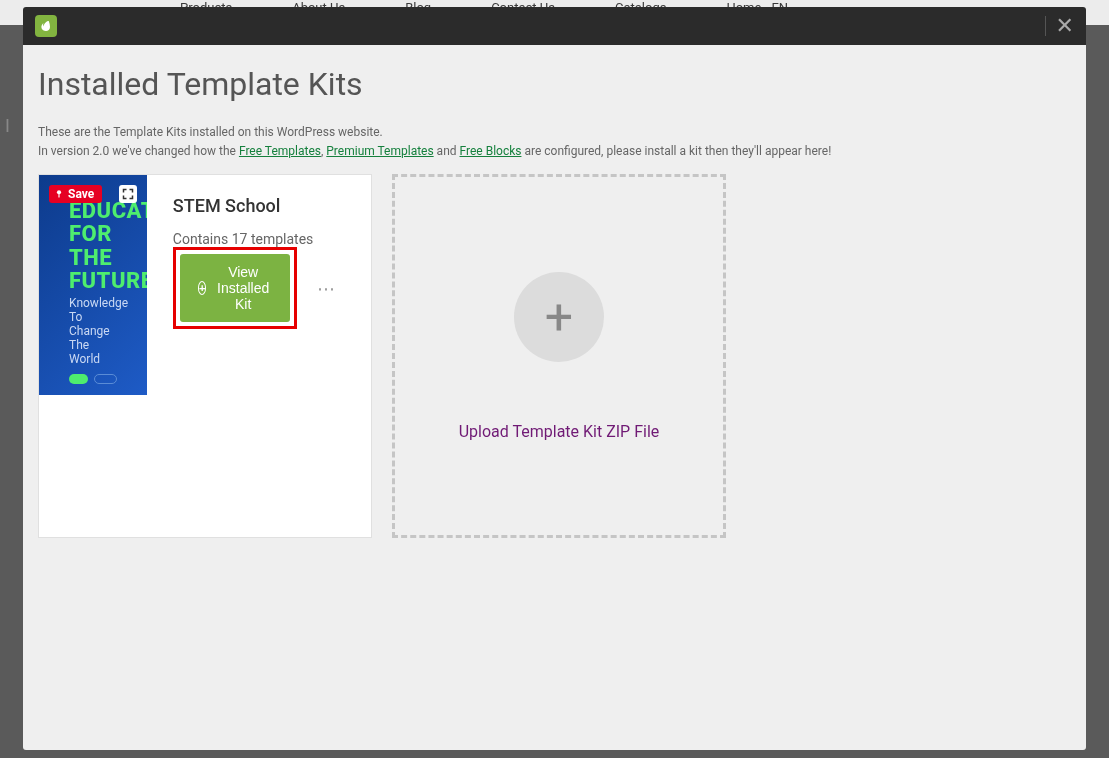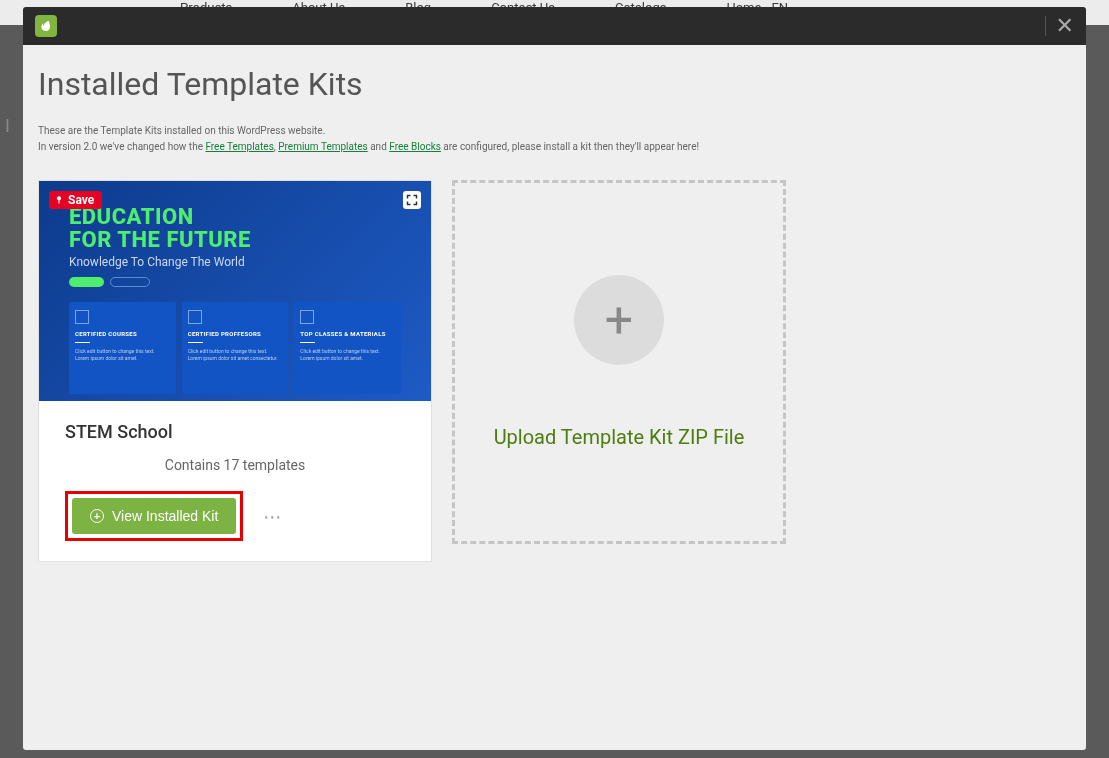--- a/index.html
+++ b/index.html
@@ -99,39 +99,39 @@
       overflow-y: auto;
       border-radius: 28px;
     }
     .page-title {
       font-size: 32px;
       font-weight: 400;
       color: #555;
       margin-bottom: 20px;
     }
     .description {
-      font-size: 10px;
+      font-size: 12px;
       color: #666;
       line-height: 1.6;
-      margin-bottom: 25px;
+      margin-bottom: 13px;
     }
     .description a {
       color: #15803d;
       text-decoration: underline;
     }
     .kits-grid {
       display: flex;
       gap: 20px;
     }
     .kit-card {
-      width: 394px;
+      width: 334px;
       background: #fff;
       border: 1px solid #e0e0e0;
       display: flex;
-      flex-direction: column;
+      flex-direction: row;
     }
     .kit-thumbnail {
       position: relative;
       height: 220px;
       background: linear-gradient(135deg, #0d3b8c 0%, #1e5bc6 100%);
       overflow: hidden;
     }
     .save-badge {
       position: absolute;
       top: 10px;
@@ -238,22 +238,20 @@
     }
     .kit-name {
       font-size: 18px;
       font-weight: 500;
       color: #333;
       margin-bottom: 15px;
     }
     .kit-count {
       font-size: 14px;
       color: #666;
-      margin-bottom: 18px;
-      text-align: center;
     }
     .kit-actions {
       display: flex;
       align-items: center;
       gap: 10px;
     }
     .highlight-box {
       border: 3px solid #e60000;
       padding: 4px;
       display: inline-block;
@@ -309,22 +307,22 @@
       align-items: center;
       justify-content: center;
     }
     .upload-plus {
       font-size: 50px;
       color: #888;
       font-weight: 400;
       line-height: 1;
     }
     .upload-text {
-      font-size: 20px;
-      color: #4d7c0f;
+      font-size: 16px;
+      color: #701a75;
       margin-top: 30px;
     }
   </style>
 </head>
 <body>
 
 <div class="background-nav">
   <span>Products</span>
   <span>About Us</span>
   <span>Blog</span>

